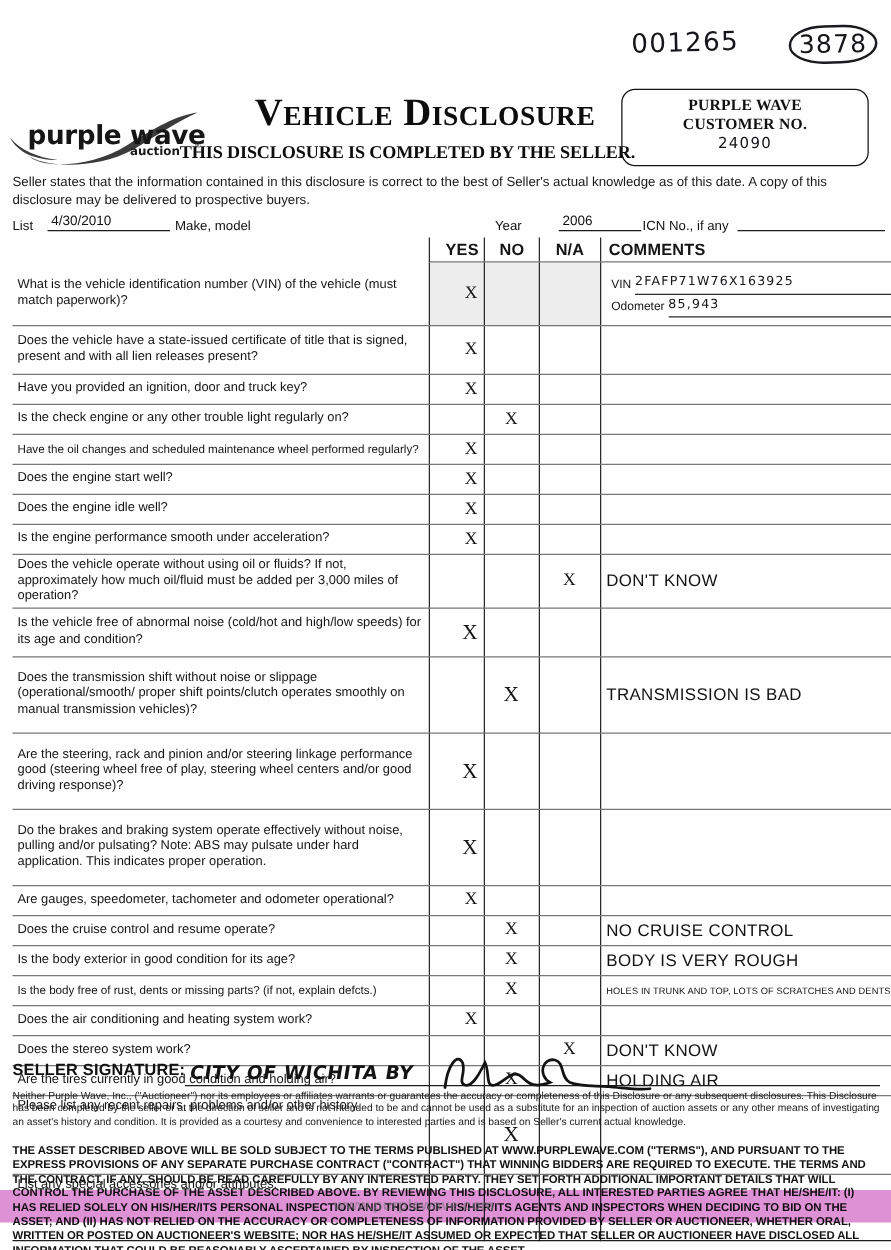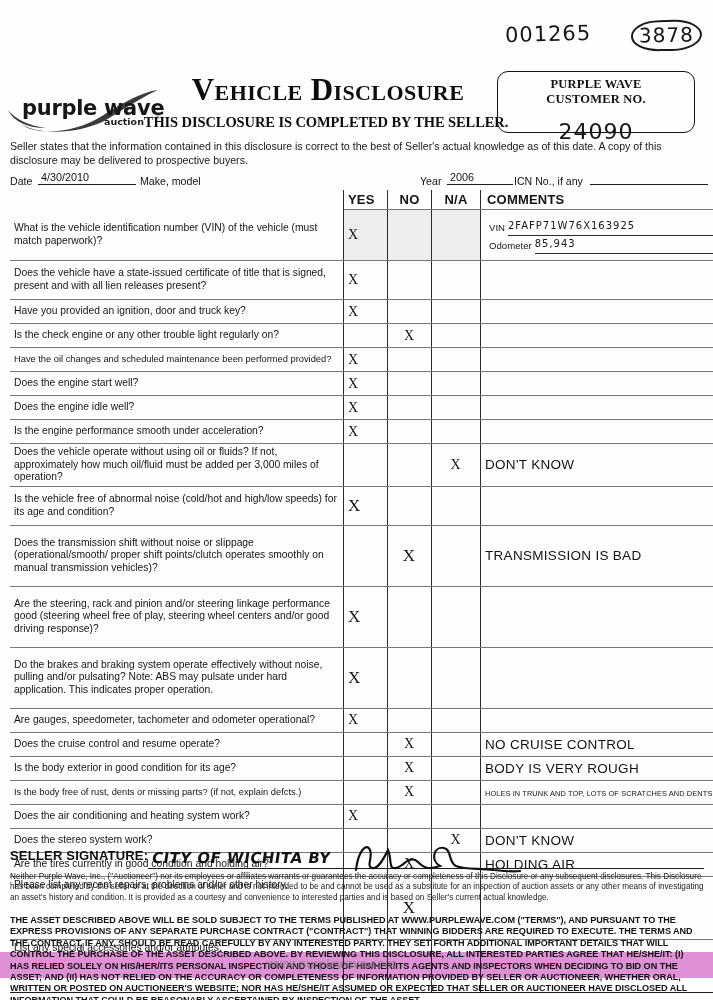--- a/index.html
+++ b/index.html
@@ -79,21 +79,21 @@
   .logo-reg {
     position: absolute;
     left: 150px;
     top: 36px;
     font-size: 6px;
     color: #333;
   }
 
   .title {
     position: absolute;
-    left: 168px;
+    left: 180px;
     top: 72px;
     width: 320px;
     text-align: center;
     font-family: "Liberation Serif", serif;
     font-size: 31px;
     font-weight: 700;
     letter-spacing: 0.4px;
     font-variant: small-caps;
     color: #0d0d0d;
     white-space: nowrap;
@@ -129,22 +129,22 @@
     margin-top: 5px;
     letter-spacing: 0.2px;
   }
   .custbox .l2 {
     font-family: "Liberation Serif", serif;
     font-weight: 700;
     font-size: 12.5px;
     letter-spacing: 0.2px;
   }
   .custbox .l3 {
-    font-size: 22px;
-    margin-top: 12px;
+    font-size: 12px;
+    margin-top: 0;
   }
 
   
   .intro {
     position: absolute;
     left: 10px;
     top: 140px;
     width: 694px;
     font-size: 10.6px;
     line-height: 13.5px;
@@ -193,21 +193,21 @@
     vertical-align: middle;
     padding: 2px 4px;
   }
   .tbl tr td:first-child, .tbl tr th:first-child {
     border-left: none;
   }
   .tbl tr td:last-child, .tbl tr th:last-child {
     border-right: none;
   }
   .c-q  { width: 325px; border-right: 1.4px solid #2a2a2a; }
-  .c-y  { width: 35px;  text-align: left; }
+  .c-y  { width: 35px;  text-align: right; }
   .c-n  { width: 35px;  text-align: center; }
   .c-na { width: 40px;  text-align: center; }
   .c-c  { width: 260px; }
 
   thead th {
     font-size: 13px;
     font-weight: 700;
     border-bottom: 1.6px solid #1d1d1d;
     padding-bottom: 1px;
     letter-spacing: 0.2px;
@@ -376,24 +376,24 @@
 
   <div class="custbox">
     <div class="l1">PURPLE WAVE</div>
     <div class="l2">CUSTOMER NO.</div>
     <div class="l3 hand">24090</div>
   </div>
 
   <div class="intro">Seller states that the information contained in this disclosure is correct to the best of Seller's actual knowledge as of this date. A copy of this disclosure may be delivered to prospective buyers.</div>
 
   <div class="dateline">
-    <span class="dl-lbl" style="left:0px;">Date</span>
+    <span class="dl-lbl" style="left:0px;">List</span>
     <span class="dl-val" style="left:28px; width:92px;">4/30/2010</span>
     <span class="dl-lbl" style="left:130px;">Make, model</span>
-    <span class="dl-lbl" style="left:410px;">Year</span>
+    <span class="dl-lbl" style="left:386px;">Year</span>
     <span class="dl-val" style="left:437px; width:60px;">2006</span>
     <span class="dl-lbl" style="left:504px;">ICN No., if any</span>
     <span class="dl-blank" style="left:580px; width:118px;"></span>
   </div>
 
   <table class="tbl">
     <thead>
       <tr>
         <th class="c-q"></th>
         <th class="c-y">YES</th>
@@ -450,21 +450,21 @@
             <span class="qtext">Is the check engine or any other trouble light regularly on?</span>
           </td>
         <td class="c-y"><span class="mark hand"></span></td>
         <td class="c-n"><span class="mark hand">X</span></td>
         <td class="c-na"><span class="mark hand"></span></td>
         <td class="c-c"><span class="cmt"></span></td>
       </tr>
 
       <tr class="row-s">
         <td class="c-q">
-            <span class="qtext tight">Have the oil changes and scheduled maintenance been performed provided?</span>
+            <span class="qtext tight">Have the oil changes and scheduled maintenance wheel performed regularly?</span>
           </td>
         <td class="c-y"><span class="mark hand">X</span></td>
         <td class="c-n"><span class="mark hand"></span></td>
         <td class="c-na"><span class="mark hand"></span></td>
         <td class="c-c"><span class="cmt"></span></td>
       </tr>
 
       <tr class="row-s">
         <td class="c-q">
             <span class="qtext">Does the engine start well?</span>

